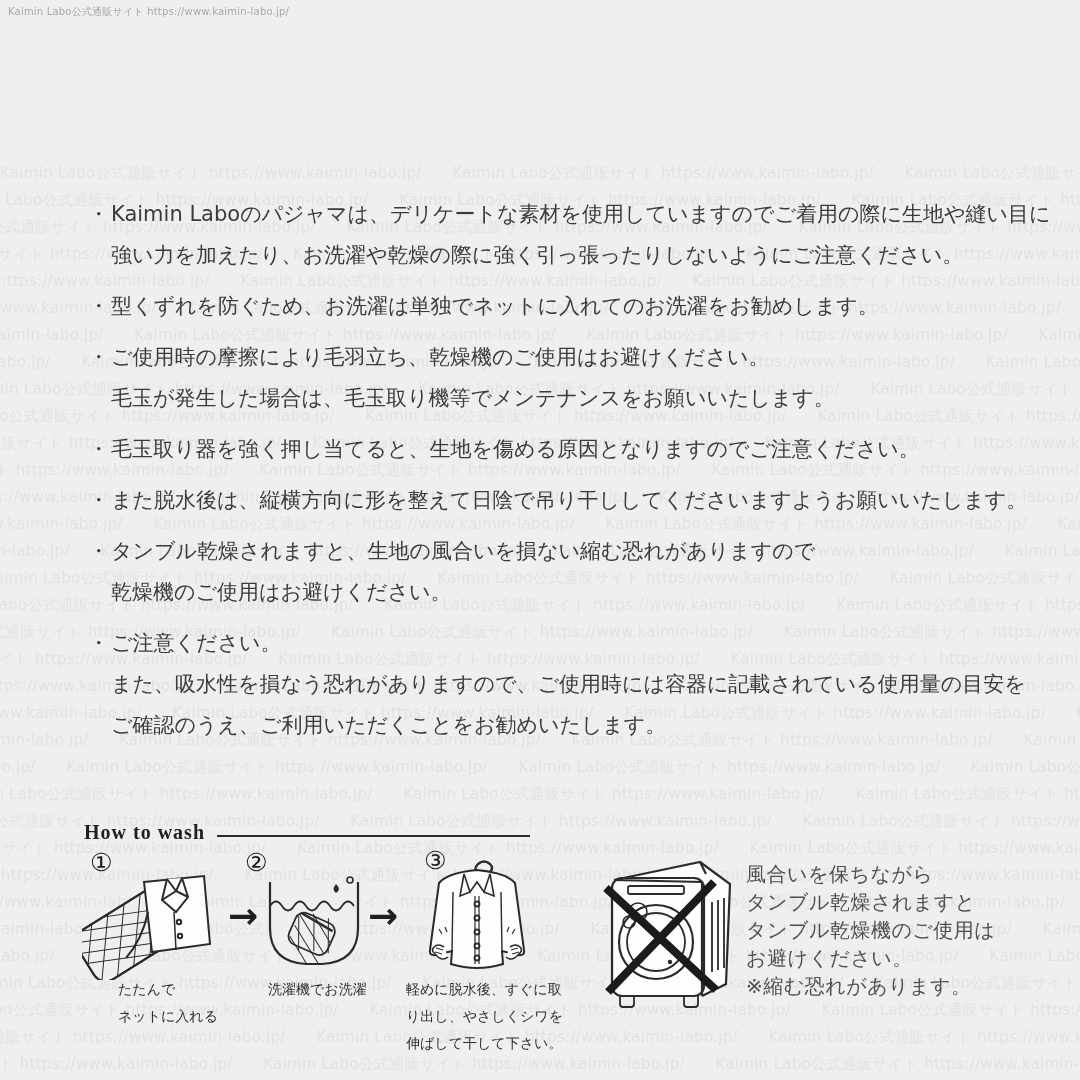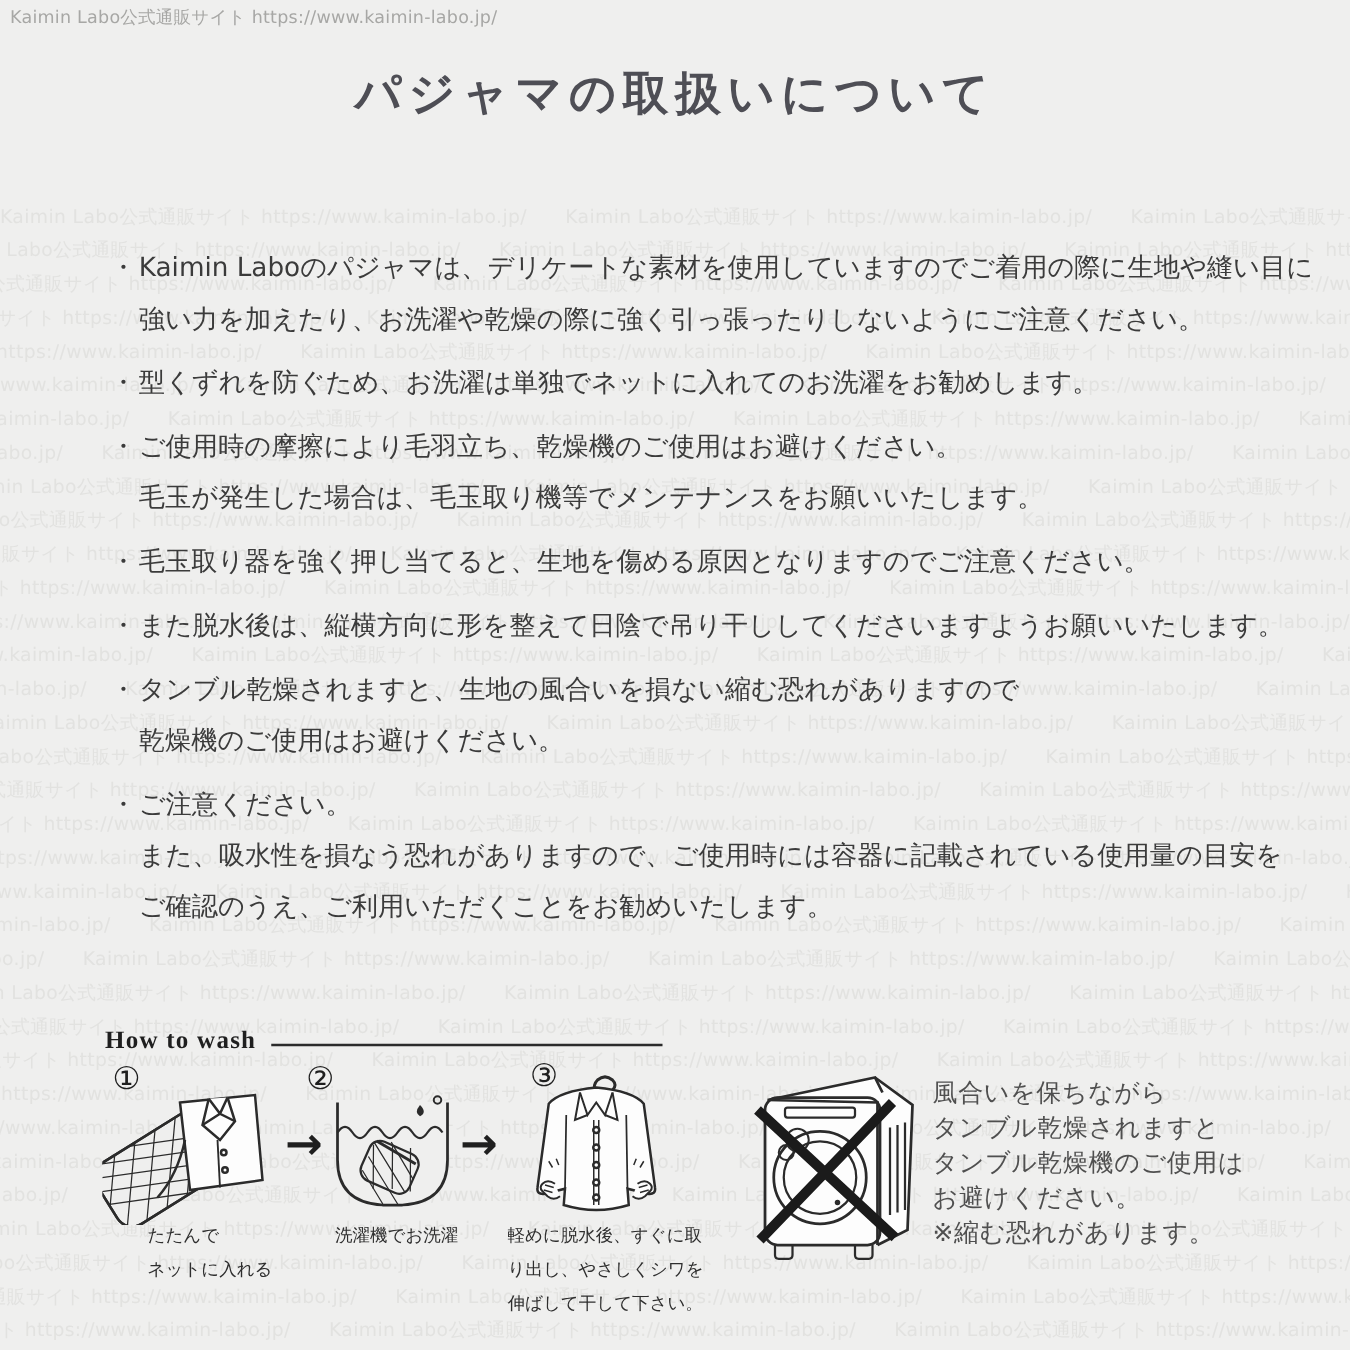--- a/index.html
+++ b/index.html
@@ -14,21 +14,21 @@
     position:absolute;left:0;top:160px;right:0;bottom:0;
     overflow:hidden;z-index:0;pointer-events:none;
   }
   .wm-row{
     white-space:nowrap;font-size:15px;line-height:27px;
     color:#e2e2e0;letter-spacing:.3px;
   }
   
   .site-header{
     position:absolute;left:8px;top:5px;z-index:2;
-    font-size:14px;color:#a7a7a5;letter-spacing:.2px;
+    font-size:10px;color:#a7a7a5;letter-spacing:.2px;
   }
   
   .title{
     position:absolute;left:0;top:50px;width:100%;text-align:center;z-index:2;
     font-family:"DejaVu Serif","Liberation Serif",serif;
     font-weight:bold;font-size:37px;letter-spacing:5px;color:#4e4e55;
   }
   .subtitle{
     position:absolute;left:0;top:113px;width:100%;text-align:center;z-index:2;
     font-size:23px;letter-spacing:5px;color:#9e362c;
@@ -109,21 +109,20 @@
       <div class="wm-row" style="margin-left: -367px;">Kaimin Labo公式通販サイト https://www.kaimin-labo.jp/  Kaimin Labo公式通販サイト https://www.kaimin-labo.jp/  Kaimin Labo公式通販サイト https://www.kaimin-labo.jp/  Kaimin Labo公式通販サイト https://www.kaimin-labo.jp/  </div>
       <div class="wm-row" style="margin-left: -30px;">Kaimin Labo公式通販サイト https://www.kaimin-labo.jp/  Kaimin Labo公式通販サイト https://www.kaimin-labo.jp/  Kaimin Labo公式通販サイト https://www.kaimin-labo.jp/  Kaimin Labo公式通販サイト https://www.kaimin-labo.jp/  </div>
       <div class="wm-row" style="margin-left: -83px;">Kaimin Labo公式通販サイト https://www.kaimin-labo.jp/  Kaimin Labo公式通販サイト https://www.kaimin-labo.jp/  Kaimin Labo公式通販サイト https://www.kaimin-labo.jp/  Kaimin Labo公式通販サイト https://www.kaimin-labo.jp/  </div>
       <div class="wm-row" style="margin-left: -136px;">Kaimin Labo公式通販サイト https://www.kaimin-labo.jp/  Kaimin Labo公式通販サイト https://www.kaimin-labo.jp/  Kaimin Labo公式通販サイト https://www.kaimin-labo.jp/  Kaimin Labo公式通販サイト https://www.kaimin-labo.jp/  </div>
       <div class="wm-row" style="margin-left: -189px;">Kaimin Labo公式通販サイト https://www.kaimin-labo.jp/  Kaimin Labo公式通販サイト https://www.kaimin-labo.jp/  Kaimin Labo公式通販サイト https://www.kaimin-labo.jp/  Kaimin Labo公式通販サイト https://www.kaimin-labo.jp/  </div>
       <div class="wm-row" style="margin-left: -242px;">Kaimin Labo公式通販サイト https://www.kaimin-labo.jp/  Kaimin Labo公式通販サイト https://www.kaimin-labo.jp/  Kaimin Labo公式通販サイト https://www.kaimin-labo.jp/  Kaimin Labo公式通販サイト https://www.kaimin-labo.jp/  </div>
     </div>
 
   <div class="site-header">Kaimin Labo公式通販サイト https://www.kaimin-labo.jp/</div>
 
-  <div class="title">パジャマの取扱いについて</div>
 
   <div class="notes" id="notes">
       <div class="note">
         <span class="bullet">・</span>
         <div class="note-line">Kaimin Laboのパジャマは、デリケートな素材を使用していますのでご着用の際に生地や縫い目に</div>
         <div class="note-line">強い力を加えたり、お洗濯や乾燥の際に強く引っ張ったりしないようにご注意ください。</div>
       </div>
       <div class="note">
         <span class="bullet">・</span>
         <div class="note-line">型くずれを防ぐため、お洗濯は単独でネットに入れてのお洗濯をお勧めします。</div>

